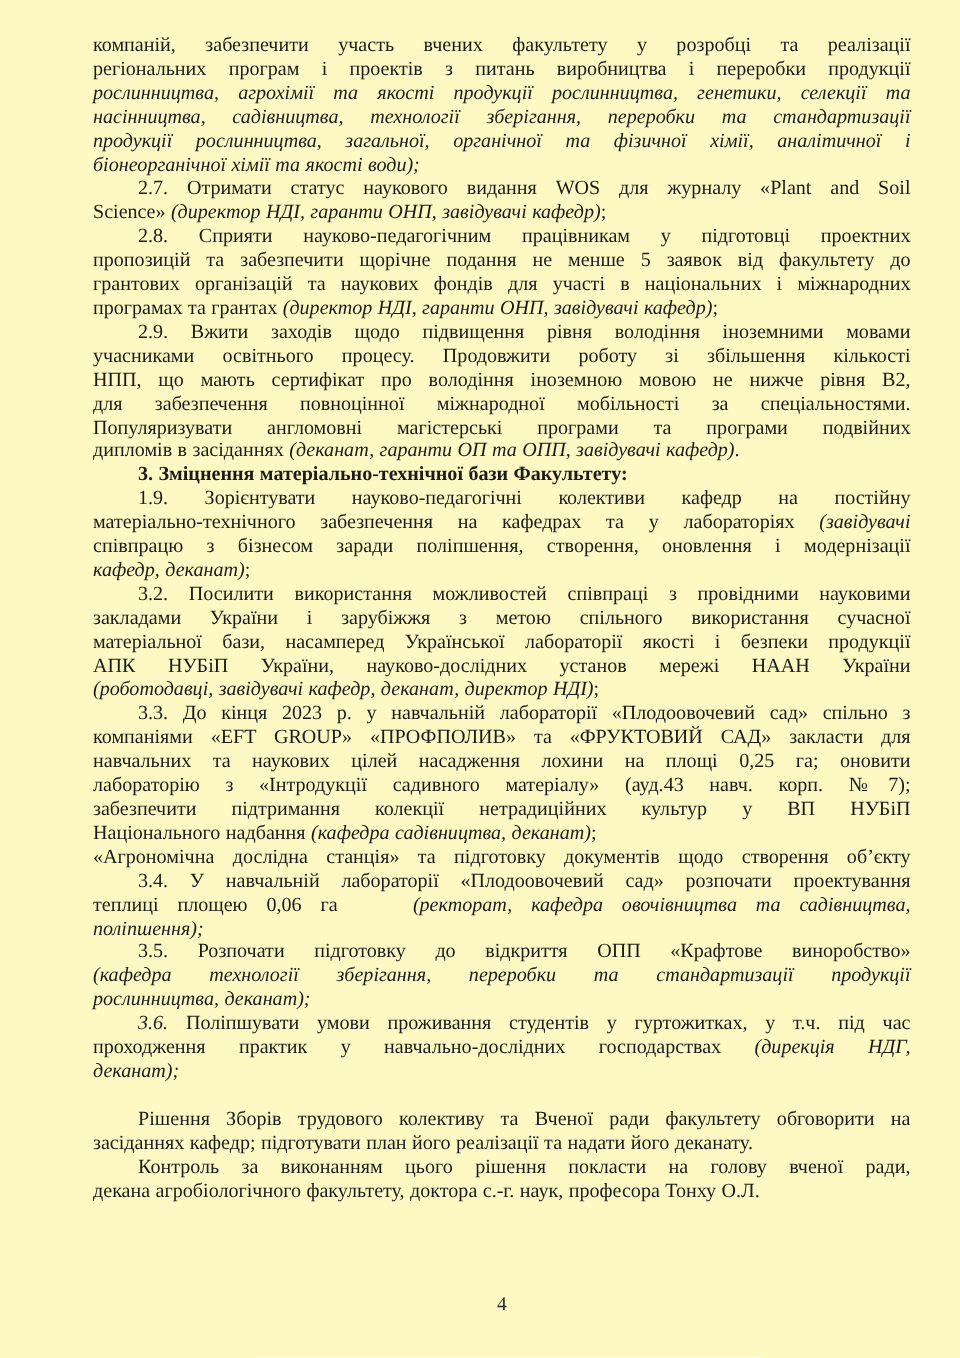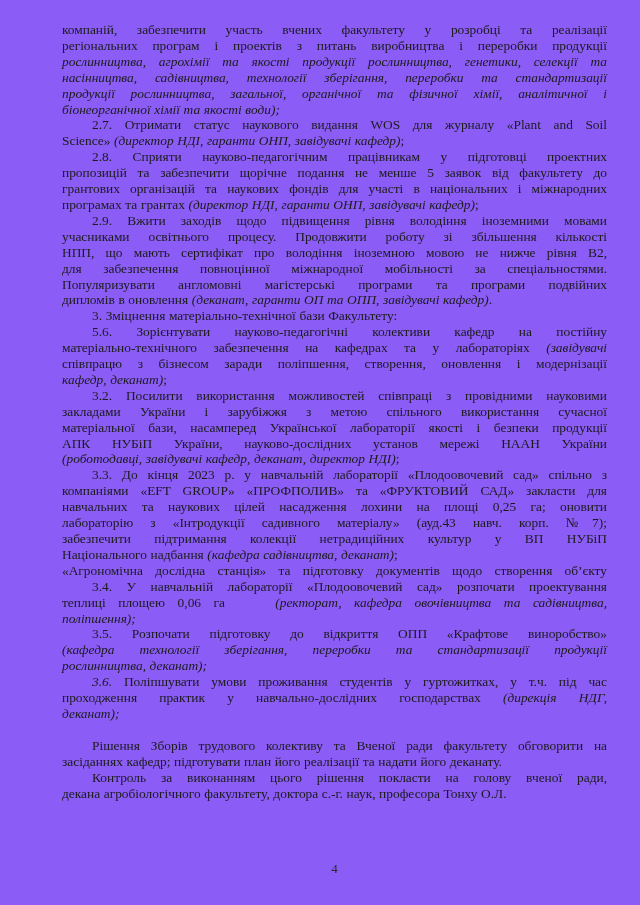--- a/index.html
+++ b/index.html
@@ -1,41 +1,41 @@
 <!DOCTYPE html>
 <html lang="uk"><head>
 <meta charset="utf-8">
 <style>
   html, body { margin: 0; padding: 0; background: #ffffff; }
   .page {
     position: relative;
     width: 640px;
     height: 905px;
-    background: #8b5cf6;
+    background: #fef9c3;
     overflow: hidden;
     font-family: "Liberation Serif", "DejaVu Serif", serif;
     color: #1b1b1b;
     -webkit-font-smoothing: antialiased;
   }
   .textblock {
     position: absolute;
     left: 62px;
     top: 22px;
     width: 545px;
     font-size: 13.4px;
     line-height: 15.9px;
     word-spacing: 0.02em;
   }
   .line { min-height: 15.9px; }
   .line.j { text-align: justify; text-align-last: justify; }
   .line.l { text-align: left; }
   .line.ind { text-indent: 30px; }
   .line span.r { font-style: normal; font-weight: normal; }
   .line span.i { font-style: italic; font-weight: normal; }
-  .line span.b { font-style: normal; font-weight: normal; }
+  .line span.b { font-style: normal; font-weight: bold; }
   .pagenum {
     position: absolute;
     left: 62px;
     top: 861px;
     width: 545px;
     text-align: center;
     font-size: 13px;
     color: #2a2a2a;
   }
 </style>
@@ -54,23 +54,23 @@
       <div class="line l"><span class="r">Science» </span><span class="i">(директор НДІ, гаранти ОНП, завідувачі кафедр)</span><span class="r">;</span></div>
       <div class="line j ind"><span class="r">2.8. Сприяти науково-педагогічним працівникам у підготовці проектних</span></div>
       <div class="line j"><span class="r">пропозицій та забезпечити щорічне подання не менше 5 заявок від факультету до</span></div>
       <div class="line j"><span class="r">грантових організацій та наукових фондів для участі в національних і міжнародних</span></div>
       <div class="line l"><span class="r">програмах та грантах </span><span class="i">(директор НДІ, гаранти ОНП, завідувачі кафедр)</span><span class="r">;</span></div>
       <div class="line j ind"><span class="r">2.9. Вжити заходів щодо підвищення рівня володіння іноземними мовами</span></div>
       <div class="line j"><span class="r">учасниками освітнього процесу. Продовжити роботу зі збільшення кількості</span></div>
       <div class="line j"><span class="r">НПП, що мають сертифікат про володіння іноземною мовою не нижче рівня В2,</span></div>
       <div class="line j"><span class="r">для забезпечення повноцінної міжнародної мобільності за спеціальностями.</span></div>
       <div class="line j"><span class="r">Популяризувати англомовні магістерські програми та програми подвійних</span></div>
-      <div class="line l"><span class="r">дипломів в оновлення </span><span class="i">(деканат, гаранти ОП та ОПП, завідувачі кафедр)</span><span class="r">.</span></div>
+      <div class="line l"><span class="r">дипломів в засіданнях </span><span class="i">(деканат, гаранти ОП та ОПП, завідувачі кафедр)</span><span class="r">.</span></div>
       <div class="line l ind"><span class="b">3. Зміцнення матеріально-технічної бази Факультету:</span></div>
-      <div class="line j ind"><span class="r">5.6. Зорієнтувати науково-педагогічні колективи кафедр на постійну</span></div>
+      <div class="line j ind"><span class="r">1.9. Зорієнтувати науково-педагогічні колективи кафедр на постійну</span></div>
       <div class="line j"><span class="r">матеріально-технічного забезпечення на кафедрах та у лабораторіях </span><span class="i">(завідувачі</span></div>
       <div class="line j"><span class="r">співпрацю з бізнесом заради поліпшення, створення, оновлення і модернізації</span></div>
       <div class="line l"><span class="i">кафедр, деканат)</span><span class="r">;</span></div>
       <div class="line j ind"><span class="r">3.2. Посилити використання можливостей співпраці з провідними науковими</span></div>
       <div class="line j"><span class="r">закладами України і зарубіжжя з метою спільного використання сучасної</span></div>
       <div class="line j"><span class="r">матеріальної бази, насамперед Української лабораторії якості і безпеки продукції</span></div>
       <div class="line j"><span class="r">АПК НУБіП України, науково-дослідних установ мережі НААН України</span></div>
       <div class="line l"><span class="i">(роботодавці, завідувачі кафедр, деканат, директор НДІ)</span><span class="r">;</span></div>
       <div class="line j ind"><span class="r">3.3. До кінця 2023 р. у навчальній лабораторії «Плодоовочевий сад» спільно з</span></div>
       <div class="line j"><span class="r">компаніями «EFT GROUP» «ПРОФПОЛИВ» та «ФРУКТОВИЙ САД» закласти для</span></div>

